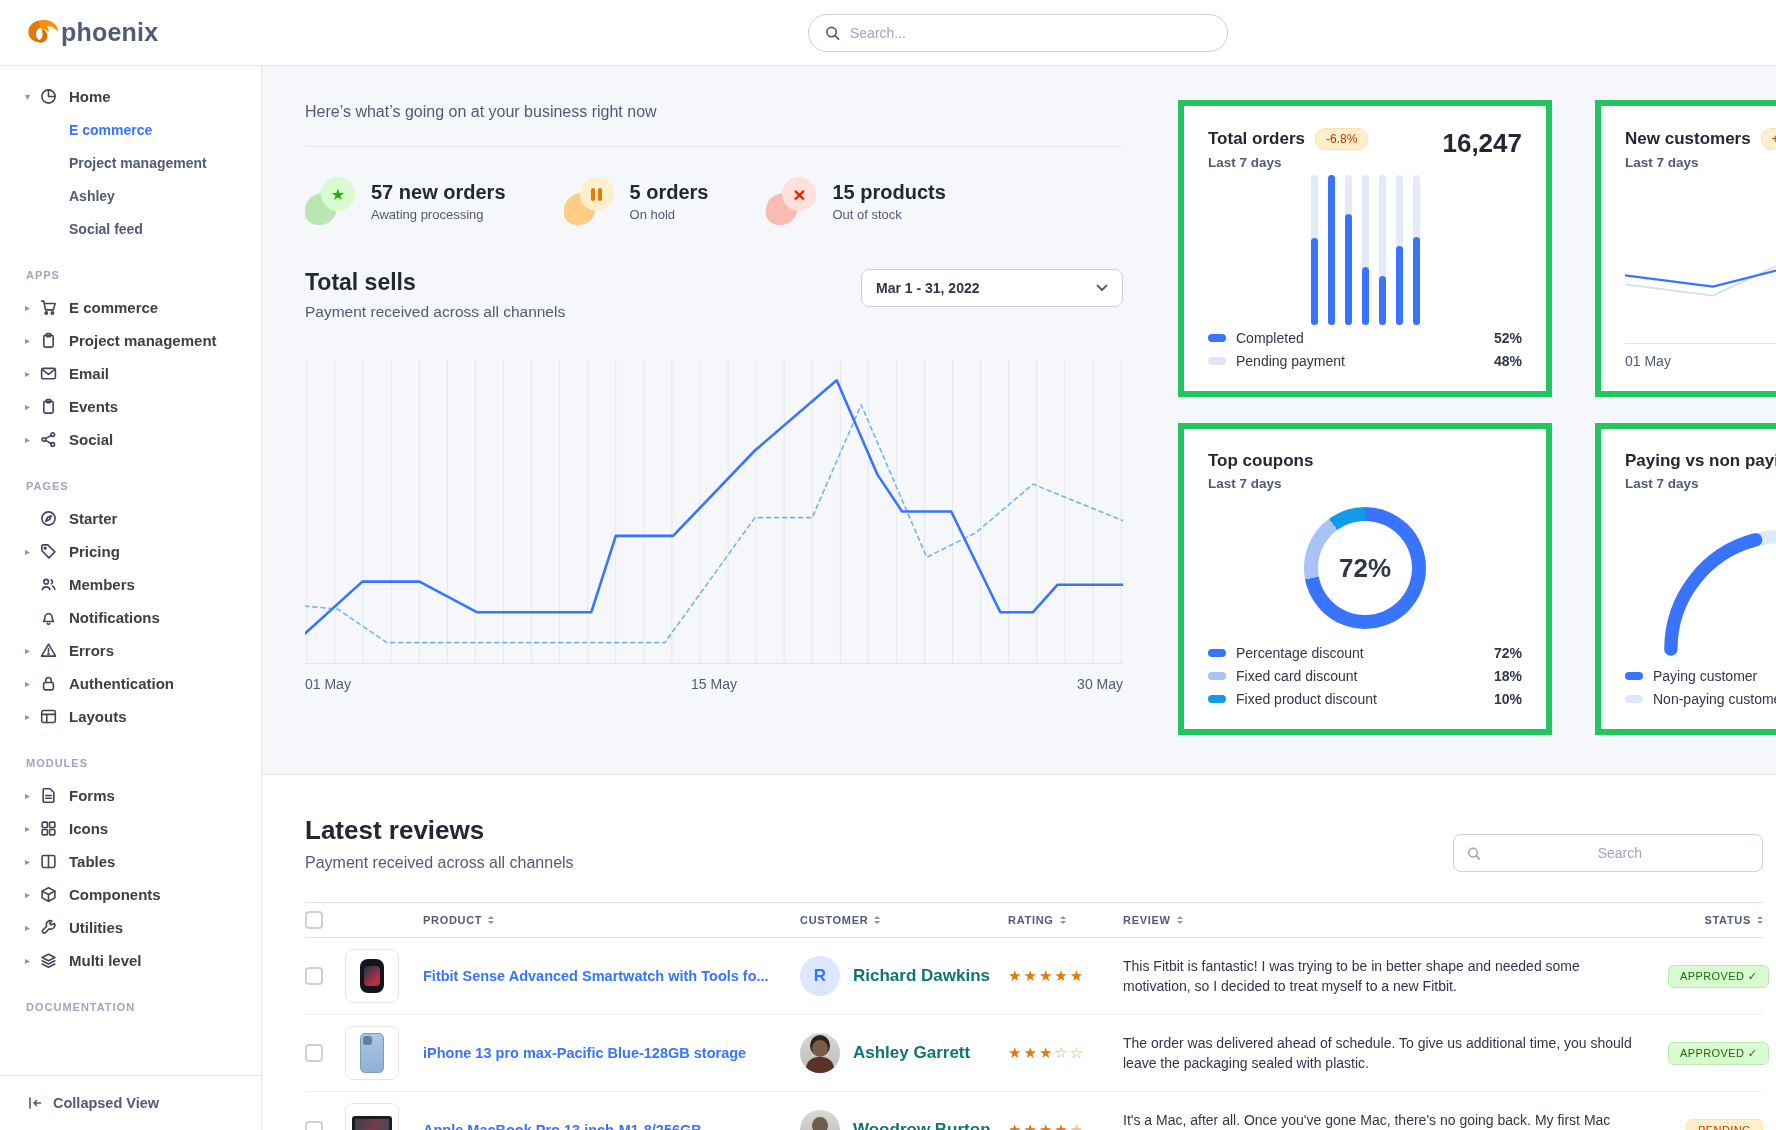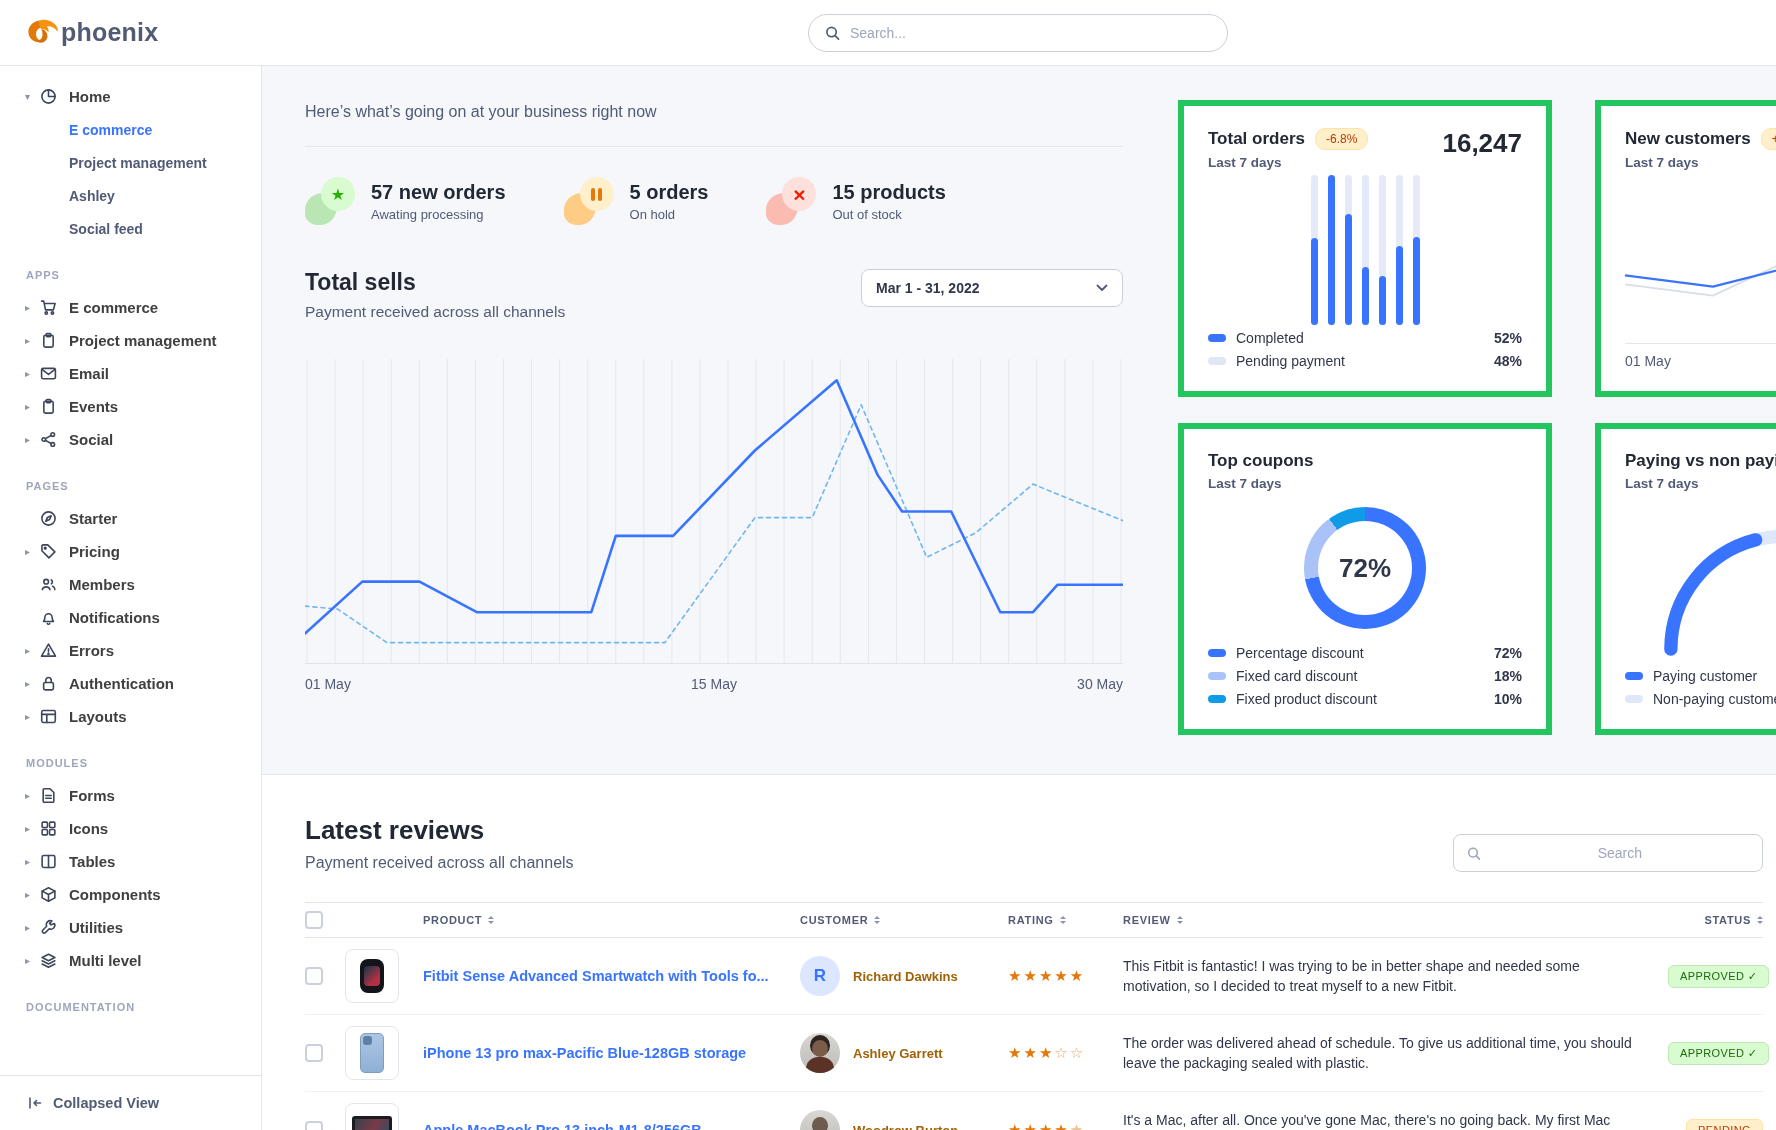--- a/index.html
+++ b/index.html
@@ -132,21 +132,21 @@
   .sort { display:inline-flex; flex-direction:column; gap:2px; margin-left:6px; }
   .sort i { display:block; width:0; height:0; border:3px solid transparent; }
   .sort .up { border-bottom-color:#8a94ad; border-top-width:0; }
   .sort .dn { border-top-color:#8a94ad; border-bottom-width:0; }
   .tbody .trow { height:77px; border-bottom:1px solid #eef1f6; }
   .cbx { width:18px; height:18px; border:2px solid #cbd0dd; border-radius:4px; background:#fff; cursor:pointer; }
   .thumb { width:54px; height:54px; border:1px solid #e3e6ed; border-radius:8px; background:#fff;
     display:flex; align-items:center; justify-content:center; overflow:hidden; }
   .plink { font-size:14.5px; color:#3874ff; font-weight:600; text-decoration:none; cursor:pointer; }
   .cust { display:flex; align-items:center; gap:13px; }
-  .cust .nm { font-size:13px; font-weight:700; color:#a16207; }
+  .cust .nm { font-size:17px; font-weight:700; color:#0f766e; }
   .avatar { width:40px; height:40px; border-radius:50%; flex:0 0 40px; overflow:hidden; position:relative; }
   .avatar.init { background:#dde6ff; display:flex; align-items:center; justify-content:center;
     color:#3874ff; font-weight:800; font-size:17px; }
   .avatar.photo { background:linear-gradient(#d9d7d3,#bdbbb7); }
   .avatar.photo .head { position:absolute; left:50%; top:7px; transform:translateX(-50%);
     width:16px; height:17px; border-radius:50%; background:#6d5c4e; }
   .avatar.photo .body { position:absolute; left:50%; top:24px; transform:translateX(-50%);
     width:28px; height:18px; border-radius:12px 12px 0 0; background:#3c3a38; }
   .avatar.photo.woman .head { background:#7a5c48; box-shadow:0 -3px 0 2px #2c2420; }
   .avatar.photo.woman .body { background:#5a3326; }

